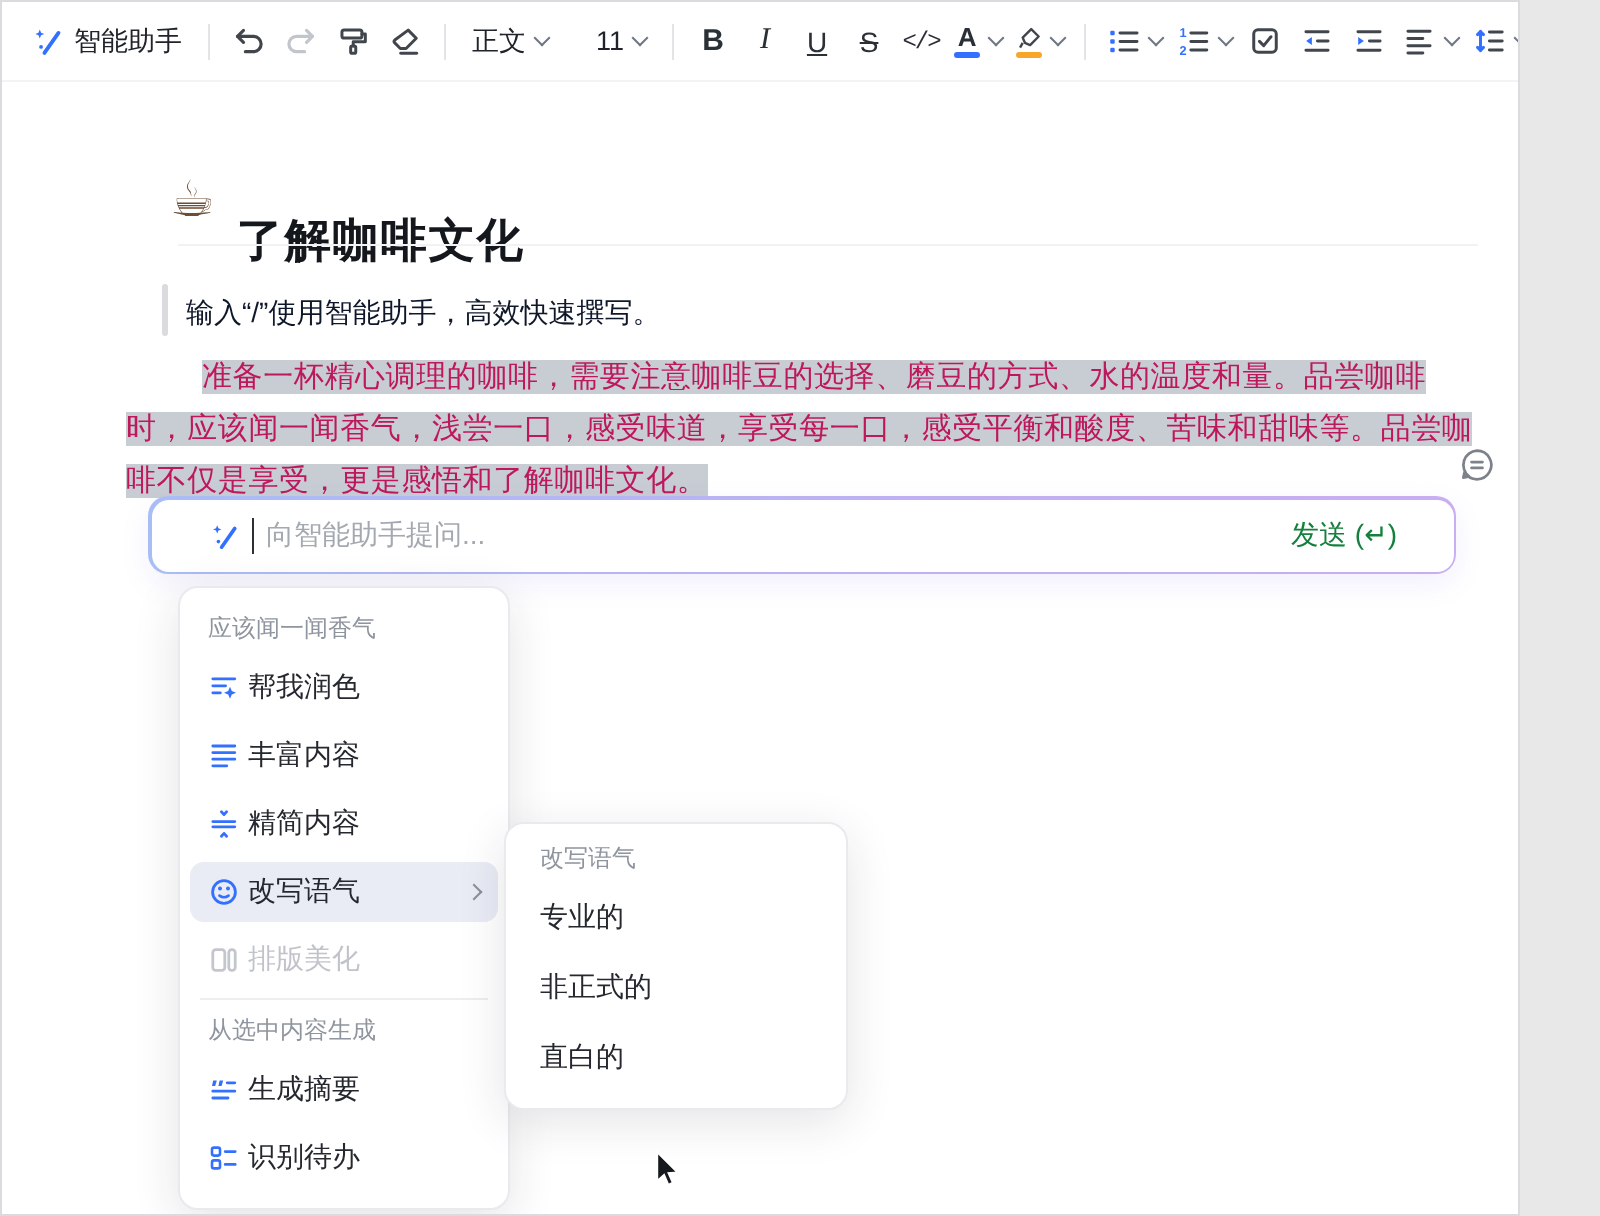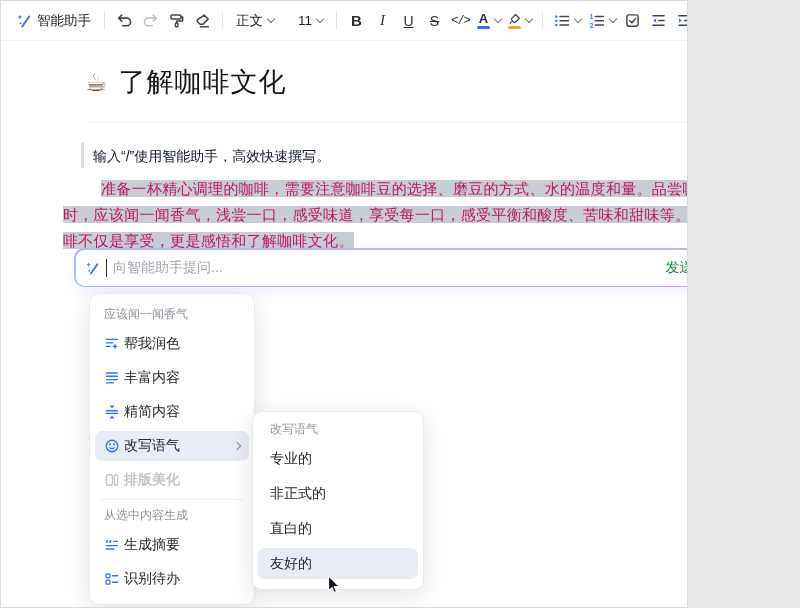--- a/index.html
+++ b/index.html
@@ -1,17 +1,17 @@
 <!DOCTYPE html>
 <html><head>
 <meta charset="utf-8">
 <style>
   * { margin:0; padding:0; box-sizing:border-box; }
   body { background:#e8e8e8; font-family:"Liberation Sans","DejaVu Sans",sans-serif; }
-  .screen{ position:relative; width:688px; height:608px; background:#fff;
+  .screen{ position:relative; width:760px; height:608px; background:#fff;
            border:1px solid #d9dbde; overflow:hidden; color:#1f2329; }
 
   
   .toolbar{ position:absolute; top:0; left:0; right:0; height:40px; display:flex;
             align-items:center; padding:0 8px; gap:1px; background:#fff;
             border-bottom:1px solid #f2f3f5; }
   .tb-btn{ height:28px; min-width:25px; padding:0 3px; display:flex; align-items:center;
            justify-content:center; border-radius:5px; cursor:pointer; flex:0 0 auto; }
   .tb-divider{ width:1px; height:18px; background:#e2e4e8; margin:0 6px; flex:0 0 auto; }
   .tb-label{ font-size:13.5px; color:#20242a; margin-left:5px; white-space:nowrap; }
@@ -23,55 +23,55 @@
   .letter-u{ font-size:14px; text-decoration:underline; color:#2b2f36; }
   .letter-s{ font-size:14px; text-decoration:line-through; color:#2b2f36; }
   .letter-code{ font-size:12px; letter-spacing:-1px; color:#2b2f36; font-family:"Liberation Mono",monospace; }
   .stack{ display:flex; flex-direction:column; align-items:center; gap:1px; }
   .stack .bar{ width:13px; height:3px; border-radius:1.5px; }
   .colorA{ font-size:13px; font-weight:700; color:#2b2f36; line-height:12px; }
 
   
   .doc-title{ position:absolute; left:84px; top:63px; display:flex; align-items:center; gap:11px; }
   .doc-title .emoji{ font-size:25px; color:#6f4e37; }
-  .doc-title .t{ font-size:27px; font-weight:400; color:#14181d; letter-spacing:1px; }
+  .doc-title .t{ font-size:23px; font-weight:700; color:#14181d; letter-spacing:1px;margin-top:41px; }
   .title-divider{ position:absolute; left:88px; top:121px; width:650px; height:1px; background:#f1f2f4; }
 
   .hint-bar{ position:absolute; left:80px; top:141px; width:3px; height:26px;
              background:#d9dbde; border-radius:2px; }
   .hint-text{ position:absolute; left:92px; top:147px; font-size:14px; color:#0f172a; }
 
   .paragraph{ position:absolute; left:62px; top:175px; width:676px; font-size:15px;
               line-height:26px; color:#be185d; text-indent:38px; letter-spacing:.3px; }
   .paragraph .sel{ background:#c8ccd3; }
 
   .comment-ico{ position:absolute; left:727px; top:221px; }
 
   
   .ai-box{ position:absolute; left:73px; top:247px; width:654px; height:39px; border-radius:10px;
            padding:1.5px; background:linear-gradient(90deg,#a9bdf5 0%,#bfb0f2 60%,#c9aef0 100%);
            box-shadow:0 5px 14px rgba(121,110,240,.10); }
   .ai-inner{ width:100%; height:100%; border-radius:8.5px; background:#fff; display:flex;
-             align-items:center; padding:0 8px; gap:6px; }
+             align-items:center; padding:0 28px; gap:6px; }
   .caret{ width:1.5px; height:18px; background:#2b2f36; }
   .ai-ph{ flex:1; font-size:14px; color:#a4a8b0; }
   .ai-send{ font-size:14px; color:#15803d; white-space:nowrap; }
 
   
   .menu{ position:absolute; background:#fff; border:1px solid #e8eaed; border-radius:10px;
          box-shadow:0 6px 24px rgba(31,35,41,.12); padding:5px 0 6px; z-index:5; }
   .menu-main{ left:88px; top:292px; width:166px; }
   .menu-sub{ left:251px; top:410px; width:172px; z-index:6; }
   .menu-header{ font-size:12px; color:#8f959e; padding:7px 14px 4px; height:26px; }
   .menu-header.sub{ height:22px; padding:4px 17px 3px; }
   .menu-row{ height:30px; display:flex; align-items:center; gap:4px; padding:0 9px;
              margin:4px 5px; border-radius:7px; font-size:14px; color:#25292f; cursor:pointer; }
   .menu-sub .menu-row{ height:31px; padding:0 12px; }
   .menu-row.active{ background:#e9ecf5; }
-  .menu-row.disabled{ color:#c0c4ca; cursor:default;font-weight:bold; }
+  .menu-row.disabled{ color:#c0c4ca; cursor:default; }
   .menu-row .ico{ width:16px; height:16px; flex:0 0 auto; display:flex; }
   .chev-right{ width:6px; height:6px; border-right:1.4px solid #8a8f99; border-top:1.4px solid #8a8f99;
                transform:rotate(45deg); margin-left:auto; }
   .menu-divider{ height:1px; background:#eceef0; margin:4px 10px; }
 
   .cursor{ position:absolute; left:326px; top:574px; z-index:10; }
   svg{ display:block; }
 </style>
 </head>
 <body>
@@ -389,23 +389,20 @@
     <div class="menu-header sub">改写语气</div>
     <div class="menu-row">
         <span>专业的</span>
       </div>
     <div class="menu-row">
         <span>非正式的</span>
       </div>
     <div class="menu-row">
         <span>直白的</span>
       </div>
-    <div class="menu-row active">
-        <span>友好的</span>
-      </div>
   </div>
 
   <div class="cursor">
     <svg width="14" height="20" viewBox="0 0 12 19">
         <path d="M.8.8v14.1l3.3-2.9 2 4.6 2.3-1-2-4.5 4.4-.3z" fill="#15181c" stroke="#fff" stroke-width="1.1"></path>
       </svg>
   </div>
 
 </div>
 

